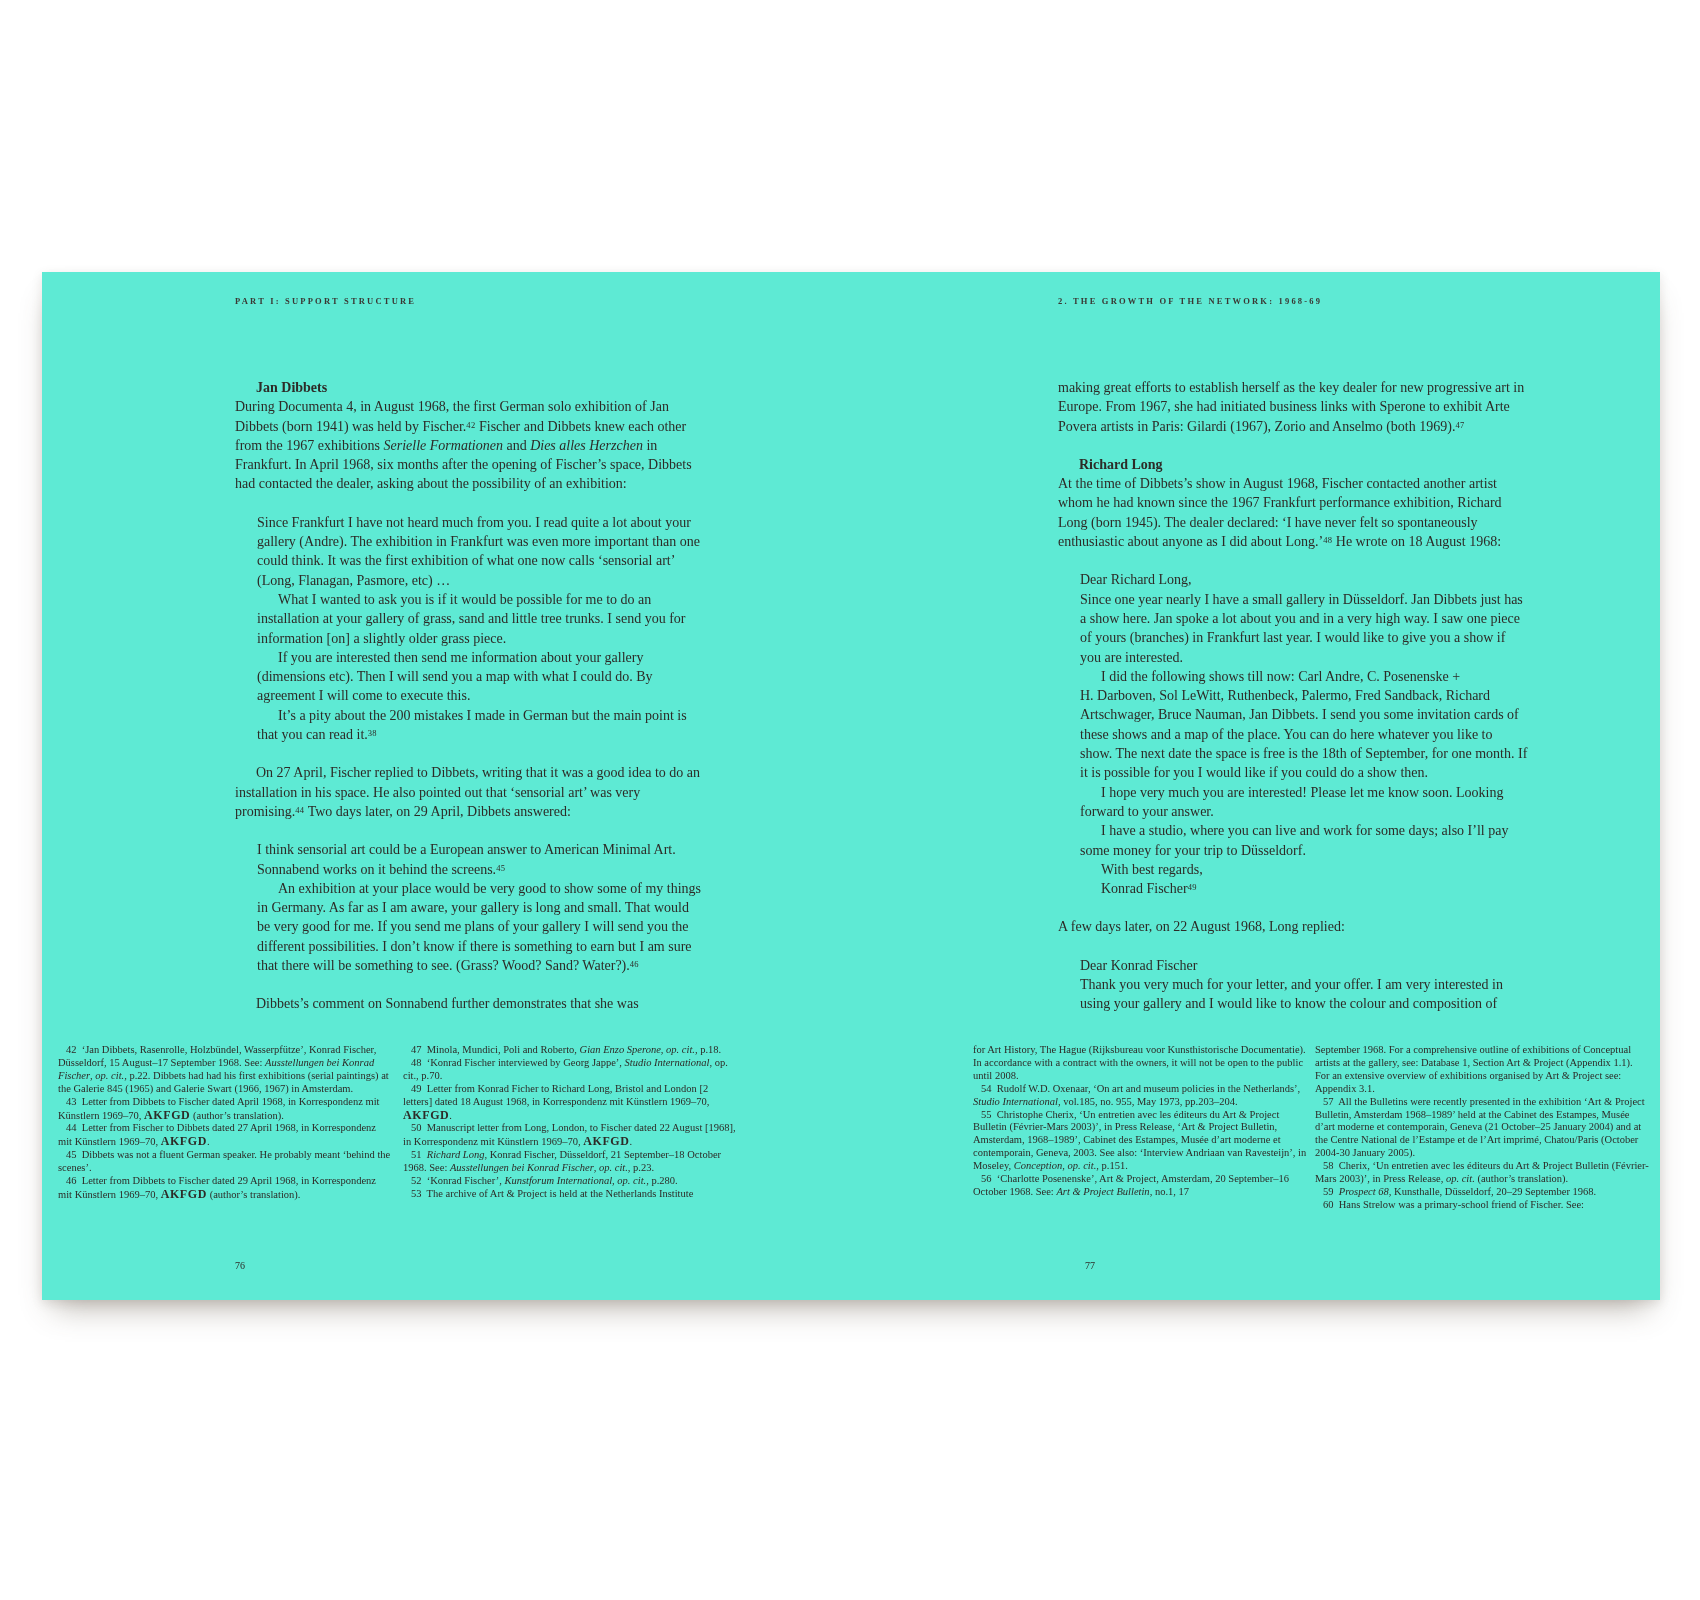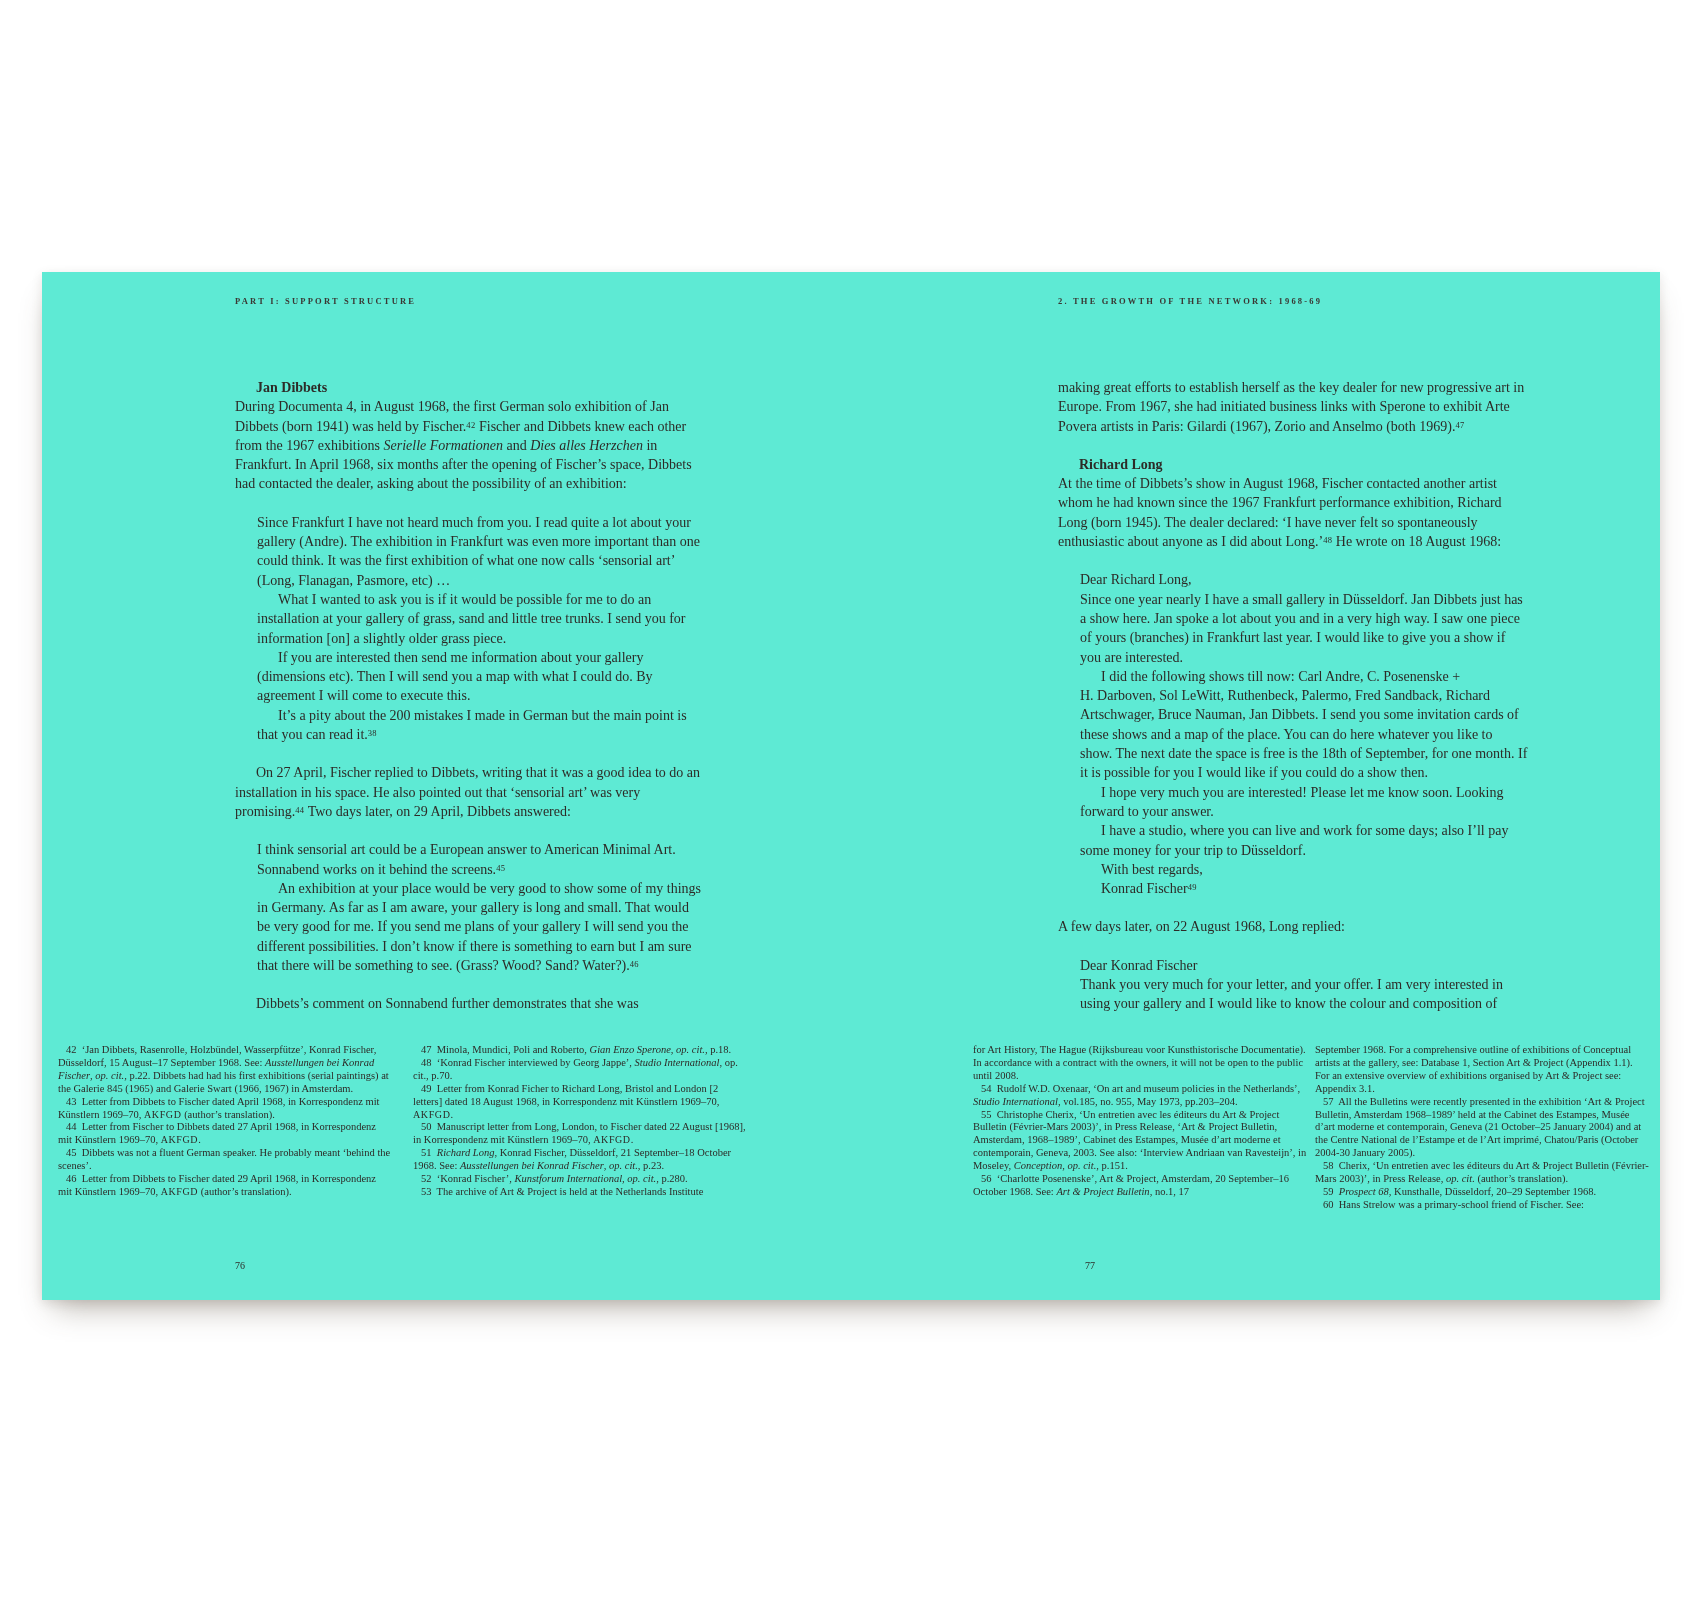--- a/index.html
+++ b/index.html
@@ -38,27 +38,27 @@
   .qi { text-indent:21px; }
 
   sup { font-size:8.5px; line-height:0; vertical-align:3px; letter-spacing:.3px; }
   i { font-style:italic; }
 
   .fncol {
     position:absolute; top:772px; width:334px;
     font-size:10.5px; line-height:12.9px; color:#2d2b27;
   }
   .page.left  .fncol.c1 { left:16px; }
-  .page.left  .fncol.c2 { left:361px;margin-left:10px; }
+  .page.left  .fncol.c2 { left:361px; }
   .page.right .fncol.c1 { left:122px; }
   .page.right .fncol.c2 { left:464px; }
   .fn { text-indent:8px; }
   .fn.cont { text-indent:0; }
   .fncol .blk + .blk { margin-top:0; }
-  .sc { font-size:10px; letter-spacing:.6px; }
+  .sc { font-size:12px; letter-spacing:.6px;font-weight:bold; }
 
   .folio { position:absolute; top:988px; font-size:10px; color:#2d2b27; }
   .page.left  .folio { left:193px; }
   .page.right .folio { left:207px;margin-left:27px; }
 </style>
 </head>
 <body>
 
 <div class="spread">
 

